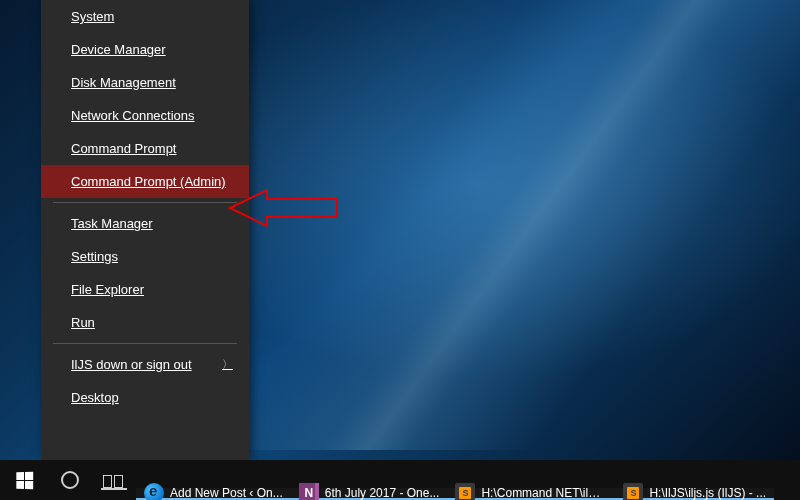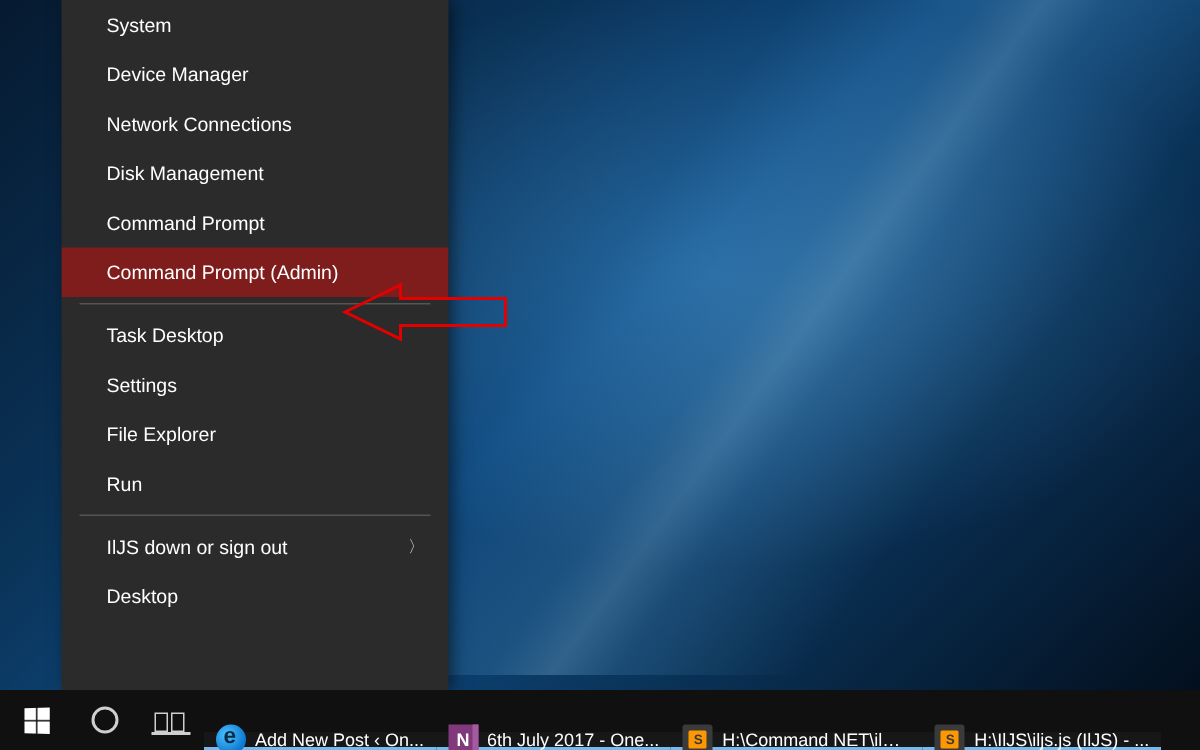--- a/index.html
+++ b/index.html
@@ -24,28 +24,29 @@
       width: 600px;
       height: 500px;
       background: linear-gradient(115deg, rgba(255,255,255,0) 30%, rgba(120,200,255,0.15) 45%, rgba(160,220,255,0.25) 50%, rgba(120,200,255,0.15) 55%, rgba(255,255,255,0) 70%);
       transform: skewX(-15deg);
     }
     .winx-menu {
       position: absolute;
       left: 41px;
       top: 0;
       bottom: 40px;
-      width: 258px;
+      width: 208px;
       background: #2b2b2b;
       color: #fff;
       font-size: 13px;
       display: flex;
       flex-direction: column;
       box-shadow: 3px 0 10px rgba(0,0,0,0.5);
       overflow: hidden;
+      text-decoration: underline;
     }
     .winx-item {
       padding: 9px 16px 9px 30px;
       cursor: default;
       white-space: nowrap;
       display: flex;
       align-items: center;
       justify-content: space-between;
     }
     .winx-item.hover {
@@ -171,34 +172,34 @@
 </div>
 
 <div class="winx-menu">
   <div class="winx-item">
       <span>System</span>
     </div>
   <div class="winx-item">
       <span>Device Manager</span>
     </div>
   <div class="winx-item">
+      <span>Disk Management</span>
+    </div>
+  <div class="winx-item">
       <span>Network Connections</span>
-    </div>
-  <div class="winx-item">
-      <span>Disk Management</span>
     </div>
   <div class="winx-item">
       <span>Command Prompt</span>
     </div>
   <div class="winx-item hover">
       <span>Command Prompt (Admin)</span>
     </div>
   <div class="winx-sep"></div>
   <div class="winx-item">
-      <span>Task Desktop</span>
+      <span>Task Manager</span>
     </div>
   <div class="winx-item">
       <span>Settings</span>
     </div>
   <div class="winx-item">
       <span>File Explorer</span>
     </div>
   <div class="winx-item">
       <span>Run</span>
     </div>

